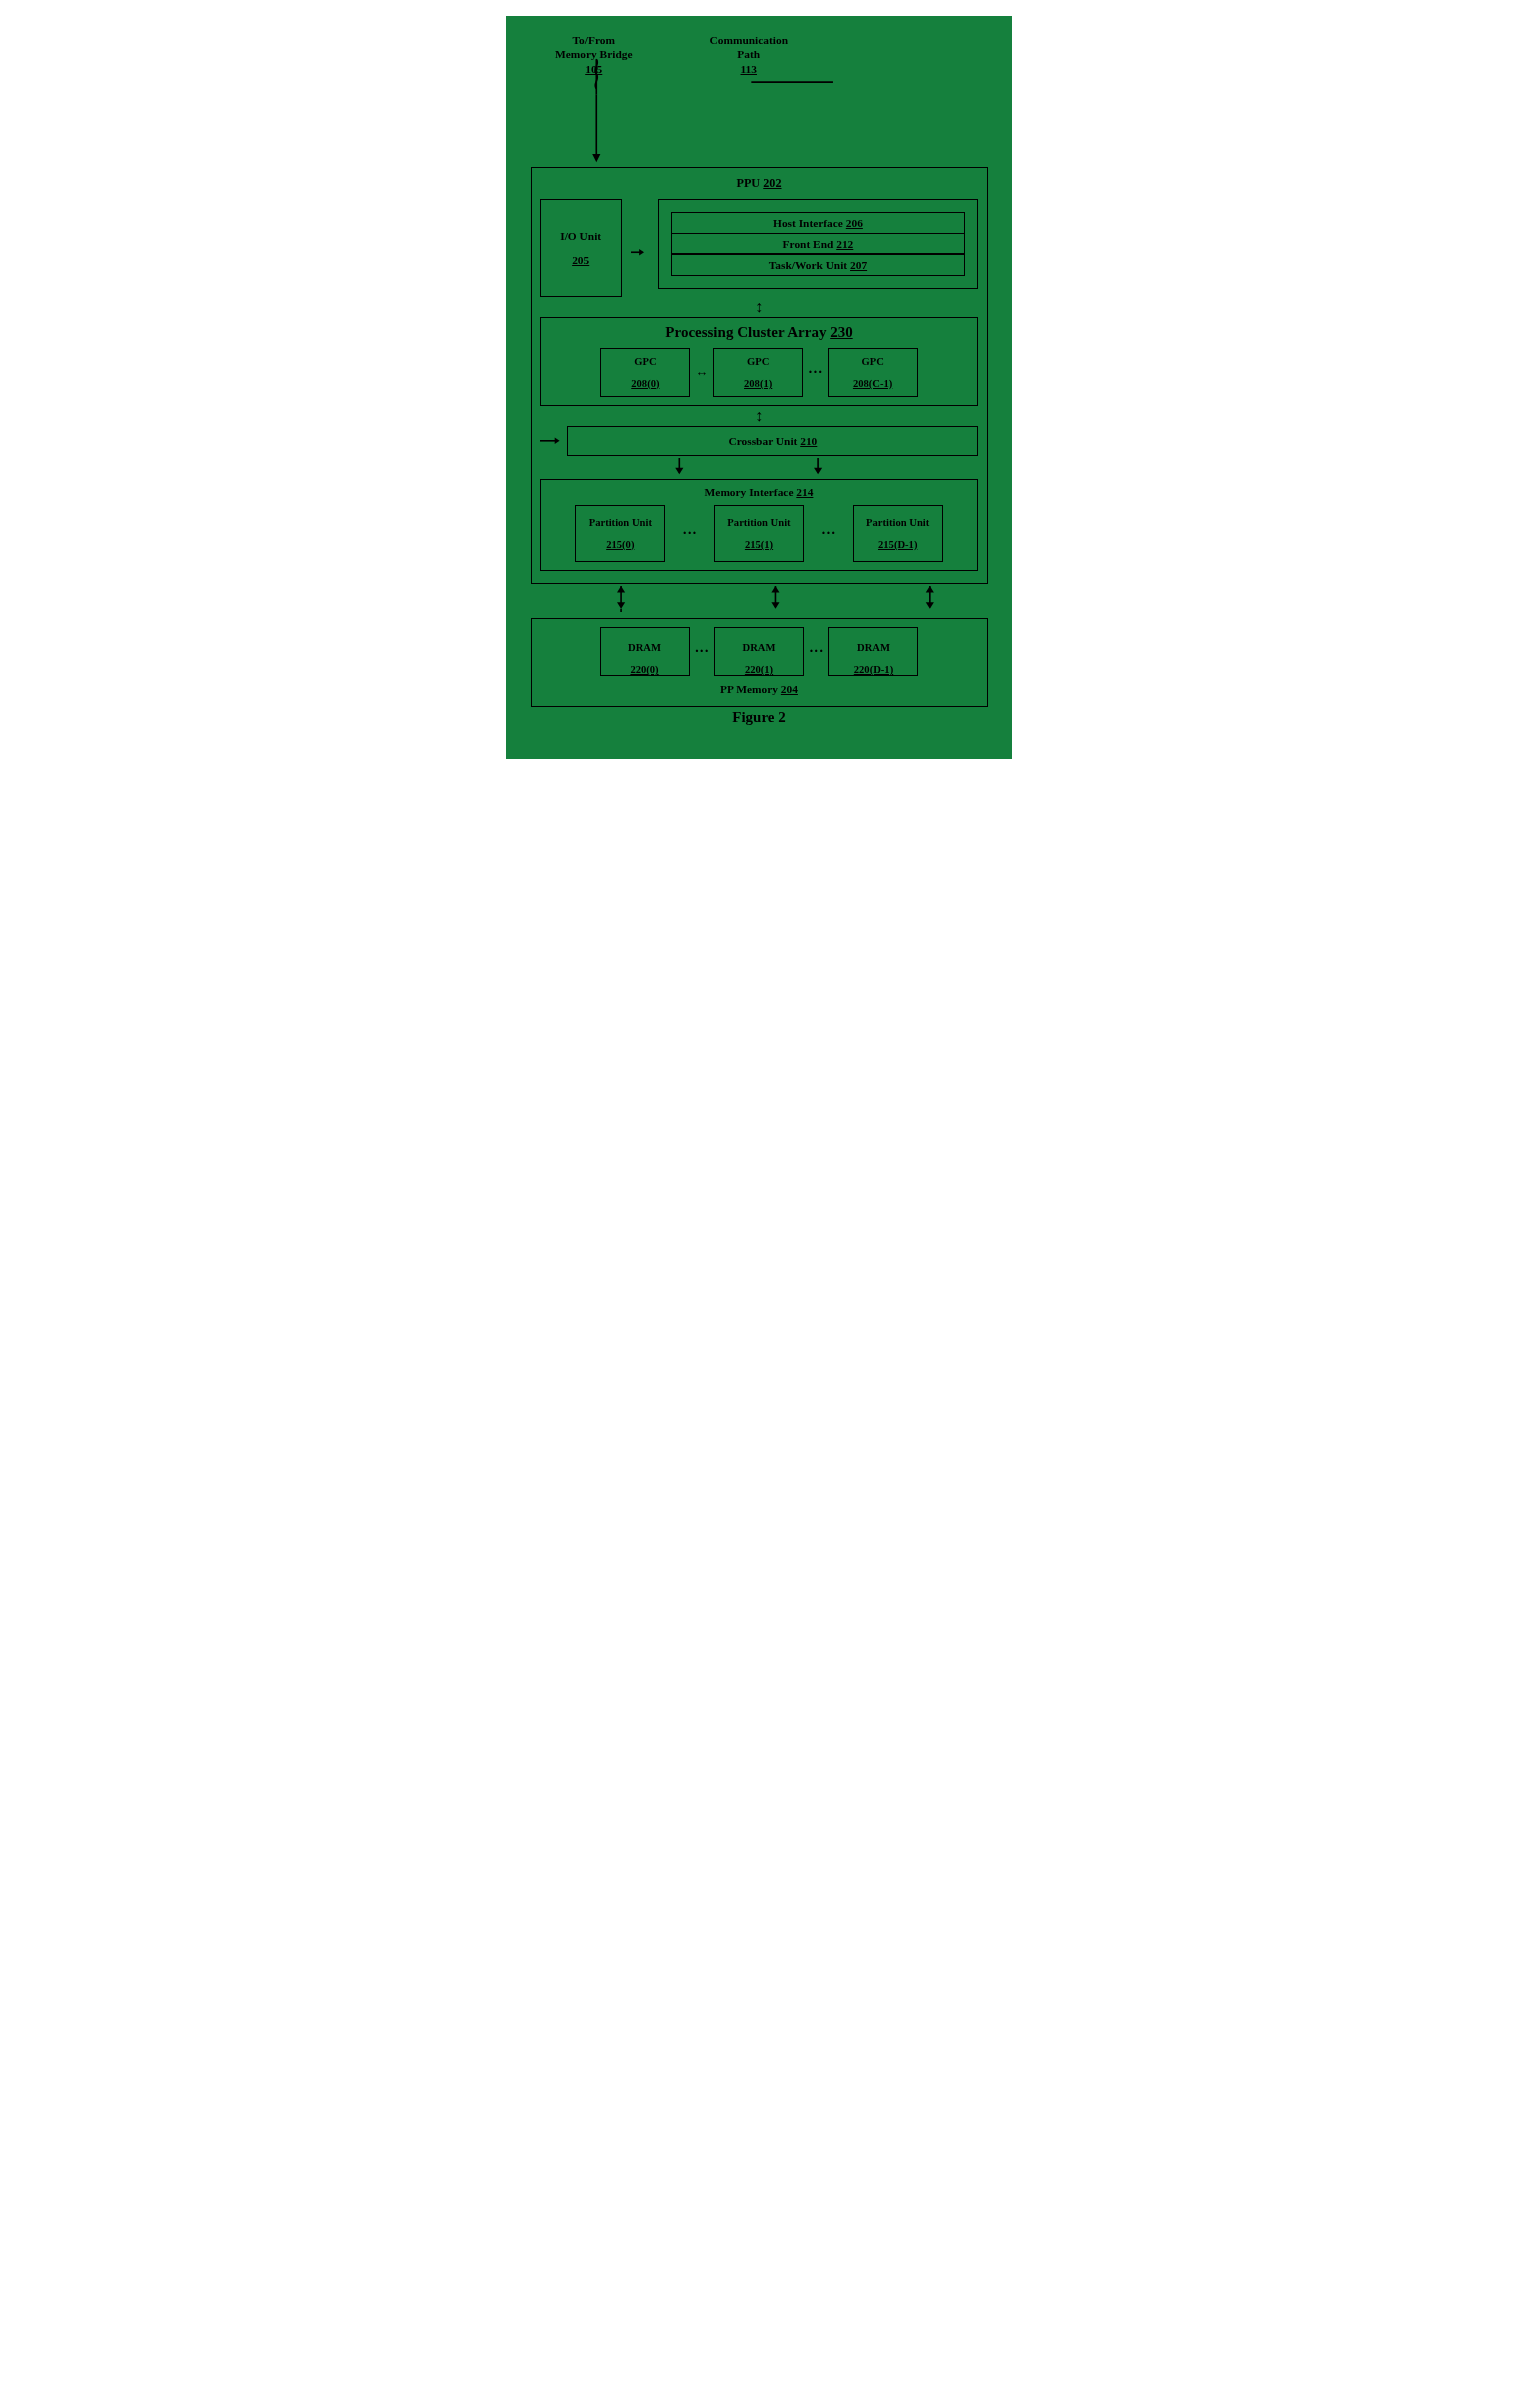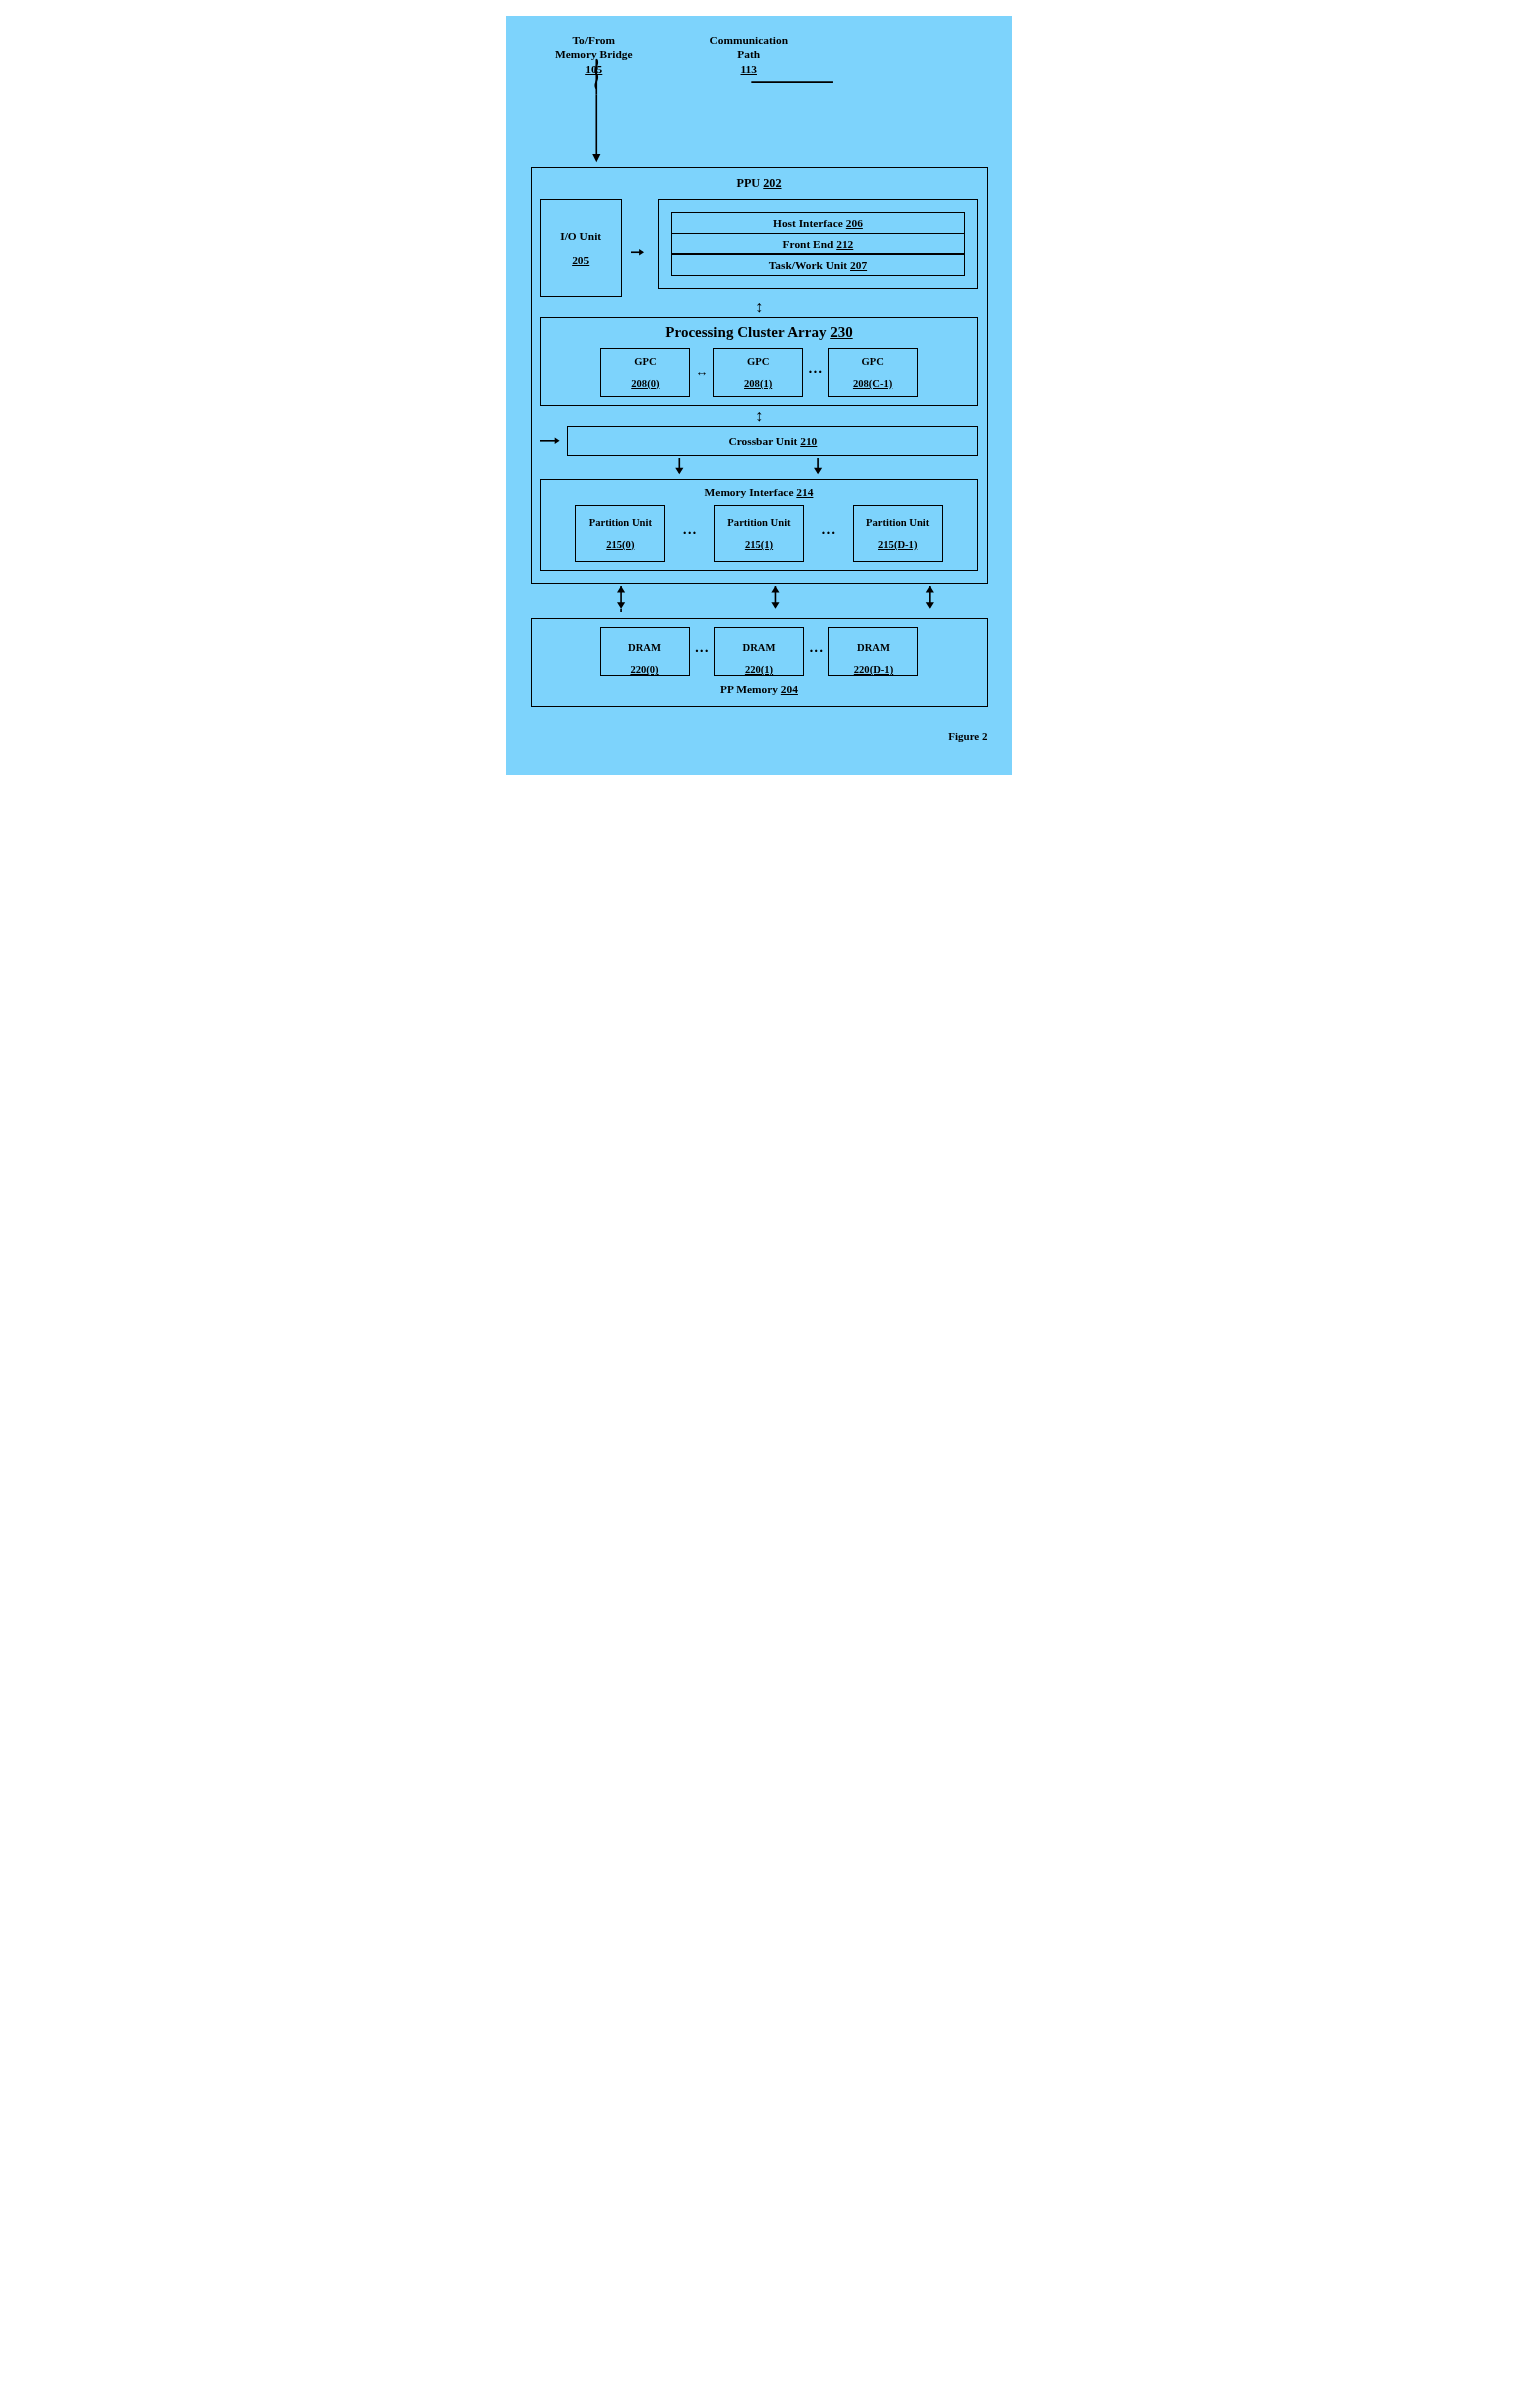--- a/index.html
+++ b/index.html
@@ -8,21 +8,21 @@
       font-family: 'Times New Roman', Times, serif;
       display: flex;
       justify-content: center;
       align-items: flex-start;
       min-height: 100vh;
       padding: 16.3px;
     }
     .page {
       width: 506px;
       padding: 16.3px 24.5px 33px 24.5px;
-      background: #7dd3fc;
+      background: #15803d;
     }
 
     
     .ppu-box {
       border: 1.6px solid #000;
       position: relative;
       padding: 8.2px 8.2px 12.2px 8.2px;
       margin-top: 0;
     }
     .ppu-label {
@@ -222,24 +222,24 @@
     .pp-memory-label {
       text-align: center;
       font-size: 11.4px;
       font-weight: bold;
       margin-top: 6.5px;
     }
     .pp-memory-label u { text-decoration: underline; }
 
     
     .figure-caption {
-      text-align: right;
-      font-size: 11px;
-      font-weight: bold;
-      margin-top: 23px;
+      text-align: center;
+      font-size: 15px;
+      font-weight: bold;
+      margin-top: 2px;
     }
 
     
     u { text-decoration: underline; }
   </style>
 </head>
 <body>
 
 <div class="page">
 

